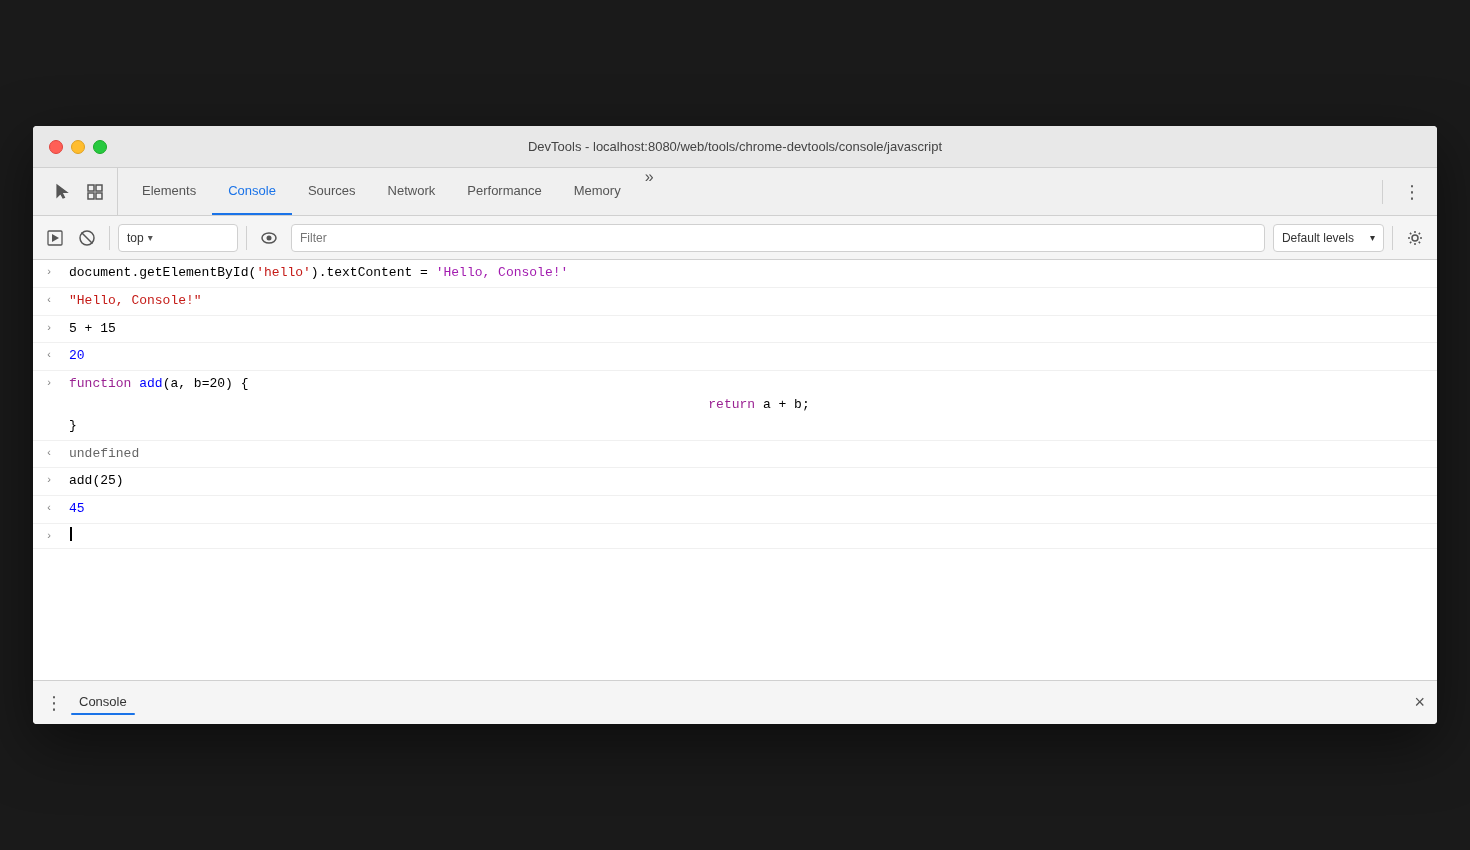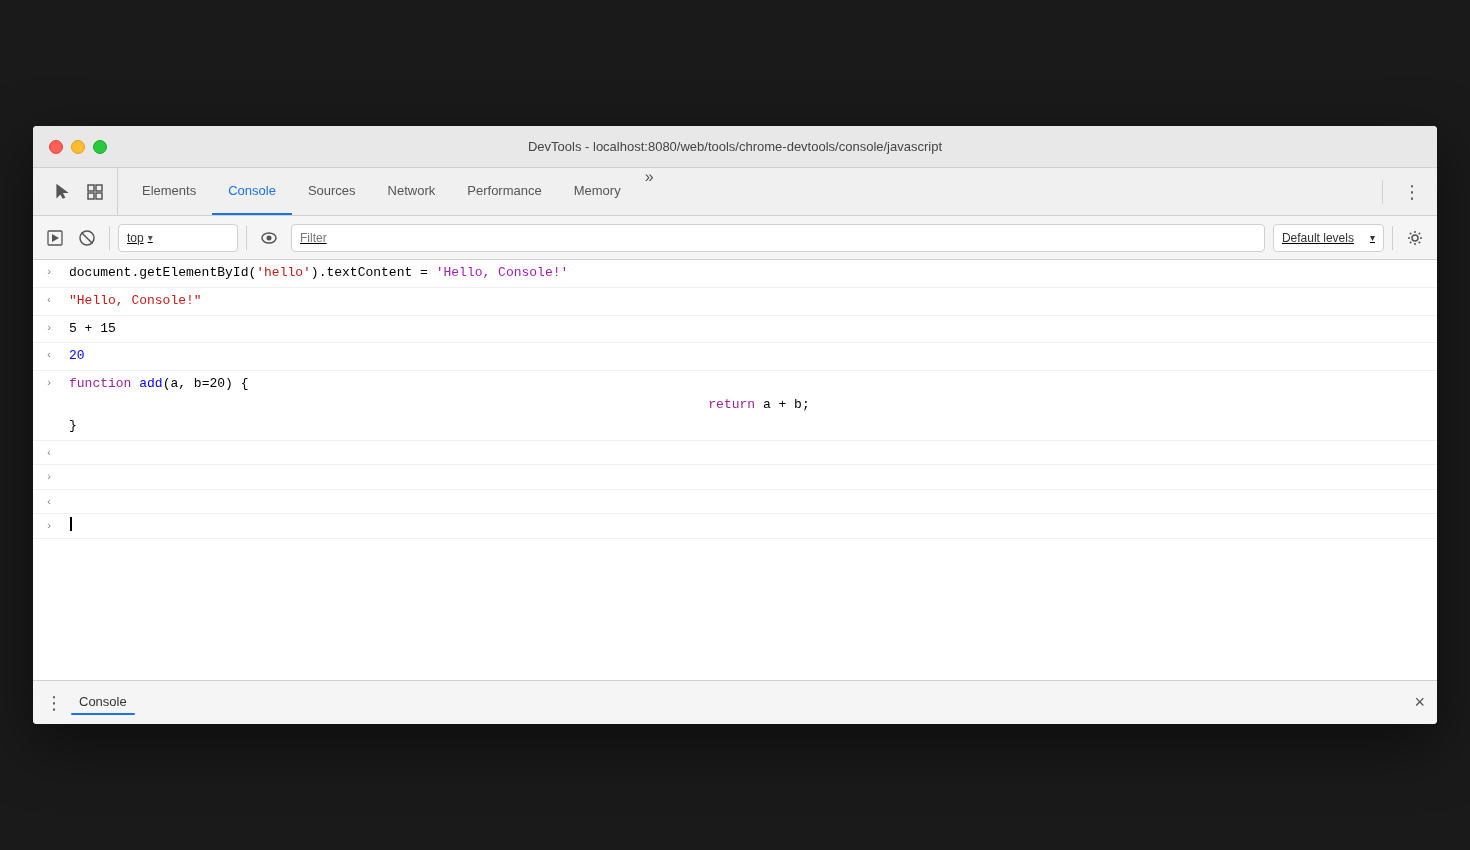--- a/index.html
+++ b/index.html
@@ -125,21 +125,20 @@
     }
     
     .console-toolbar {
       background: #f5f5f5;
       border-bottom: 1px solid #d0d0d0;
       height: 44px;
       display: flex;
       align-items: center;
       padding: 0 8px;
       gap: 4px;
-      text-decoration: underline;
     }
     .toolbar-btn {
       width: 28px;
       height: 28px;
       display: flex;
       align-items: center;
       justify-content: center;
       border-radius: 4px;
       cursor: pointer;
       color: #555;
@@ -430,28 +429,37 @@
           <span style="color:#9b2393">return </span><span style="color:#000">a + b;</span>
         </div>
         <div>
           <span style="color:#000">}</span>
         </div>
       </div>
     </div>
 
     <div class="console-line">
       <div class="line-arrow arrow-out">‹</div>
+      <div class="line-content">
+        <span style="color:#666">undefined</span>
+      </div>
     </div>
 
     <div class="console-line">
       <div class="line-arrow arrow-in">›</div>
+      <div class="line-content">
+        <span style="color:#000">add(25)</span>
+      </div>
     </div>
 
     <div class="console-line">
       <div class="line-arrow arrow-out">‹</div>
+      <div class="line-content">
+        <span style="color:#0000ff">45</span>
+      </div>
     </div>
 
     <div class="console-line input-line">
       <div class="line-arrow arrow-in">›</div>
       <div class="line-content">
         <span class="cursor-blink"></span>
       </div>
     </div>
 
   </div>

